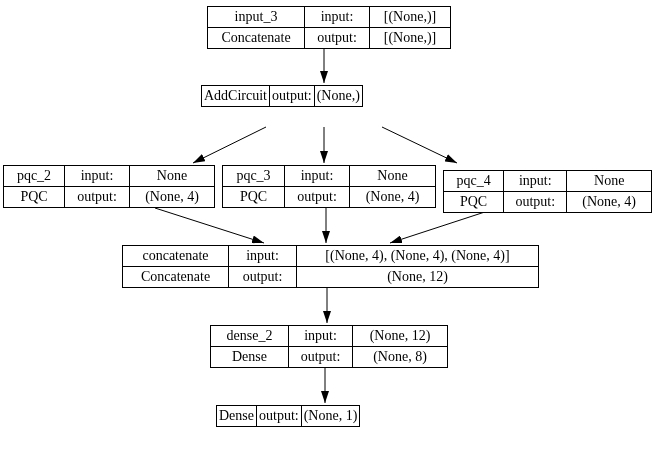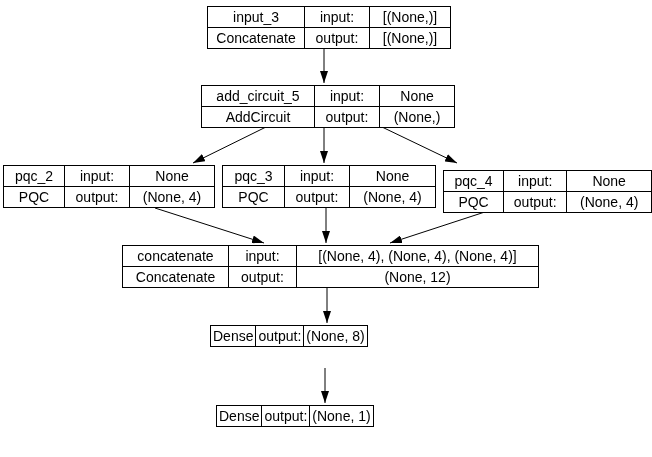--- a/index.html
+++ b/index.html
@@ -6,21 +6,21 @@
     margin: 0;
     padding: 0;
     background: #ffffff;
   }
   .canvas {
     position: relative;
     width: 652px;
     height: 457px;
     background: #ffffff;
     overflow: hidden;
-    font-family: Liberation Sans, sans-serif;
+    font-family: Liberation Serif, serif;
   }
   .edges {
     position: absolute;
     left: 0;
     top: 0;
     pointer-events: none;
   }
   table.node {
     position: absolute;
     border-collapse: collapse;
@@ -70,25 +70,20 @@
     <tr>
       <td>Concatenate</td>
       <td>output:</td>
       <td>[(None,)]</td>
     </tr>
   </tbody>
     </table>
 
   <table class="node" style="left:201px;top:85px">
     <tbody>
-        <tr>
-      <td style="width:108px">add_circuit_5</td>
-      <td style="width:60px">input:</td>
-      <td style="width:70px">None</td>
-    </tr>
     <tr>
       <td>AddCircuit</td>
       <td>output:</td>
       <td>(None,)</td>
     </tr>
   </tbody>
     </table>
 
   <table class="node" style="left:3px;top:165px">
     <tbody>
@@ -145,20 +140,25 @@
     <tr>
       <td>Concatenate</td>
       <td>output:</td>
       <td>(None, 12)</td>
     </tr>
   </tbody>
     </table>
 
   <table class="node" style="left:210px;top:325px">
     <tbody>
+        <tr>
+      <td style="width:73px">dense_2</td>
+      <td style="width:59px">input:</td>
+      <td style="width:90px">(None, 12)</td>
+    </tr>
     <tr>
       <td>Dense</td>
       <td>output:</td>
       <td>(None, 8)</td>
     </tr>
   </tbody>
     </table>
 
   <table class="node" style="left:216px;top:405px">
     <tbody>

